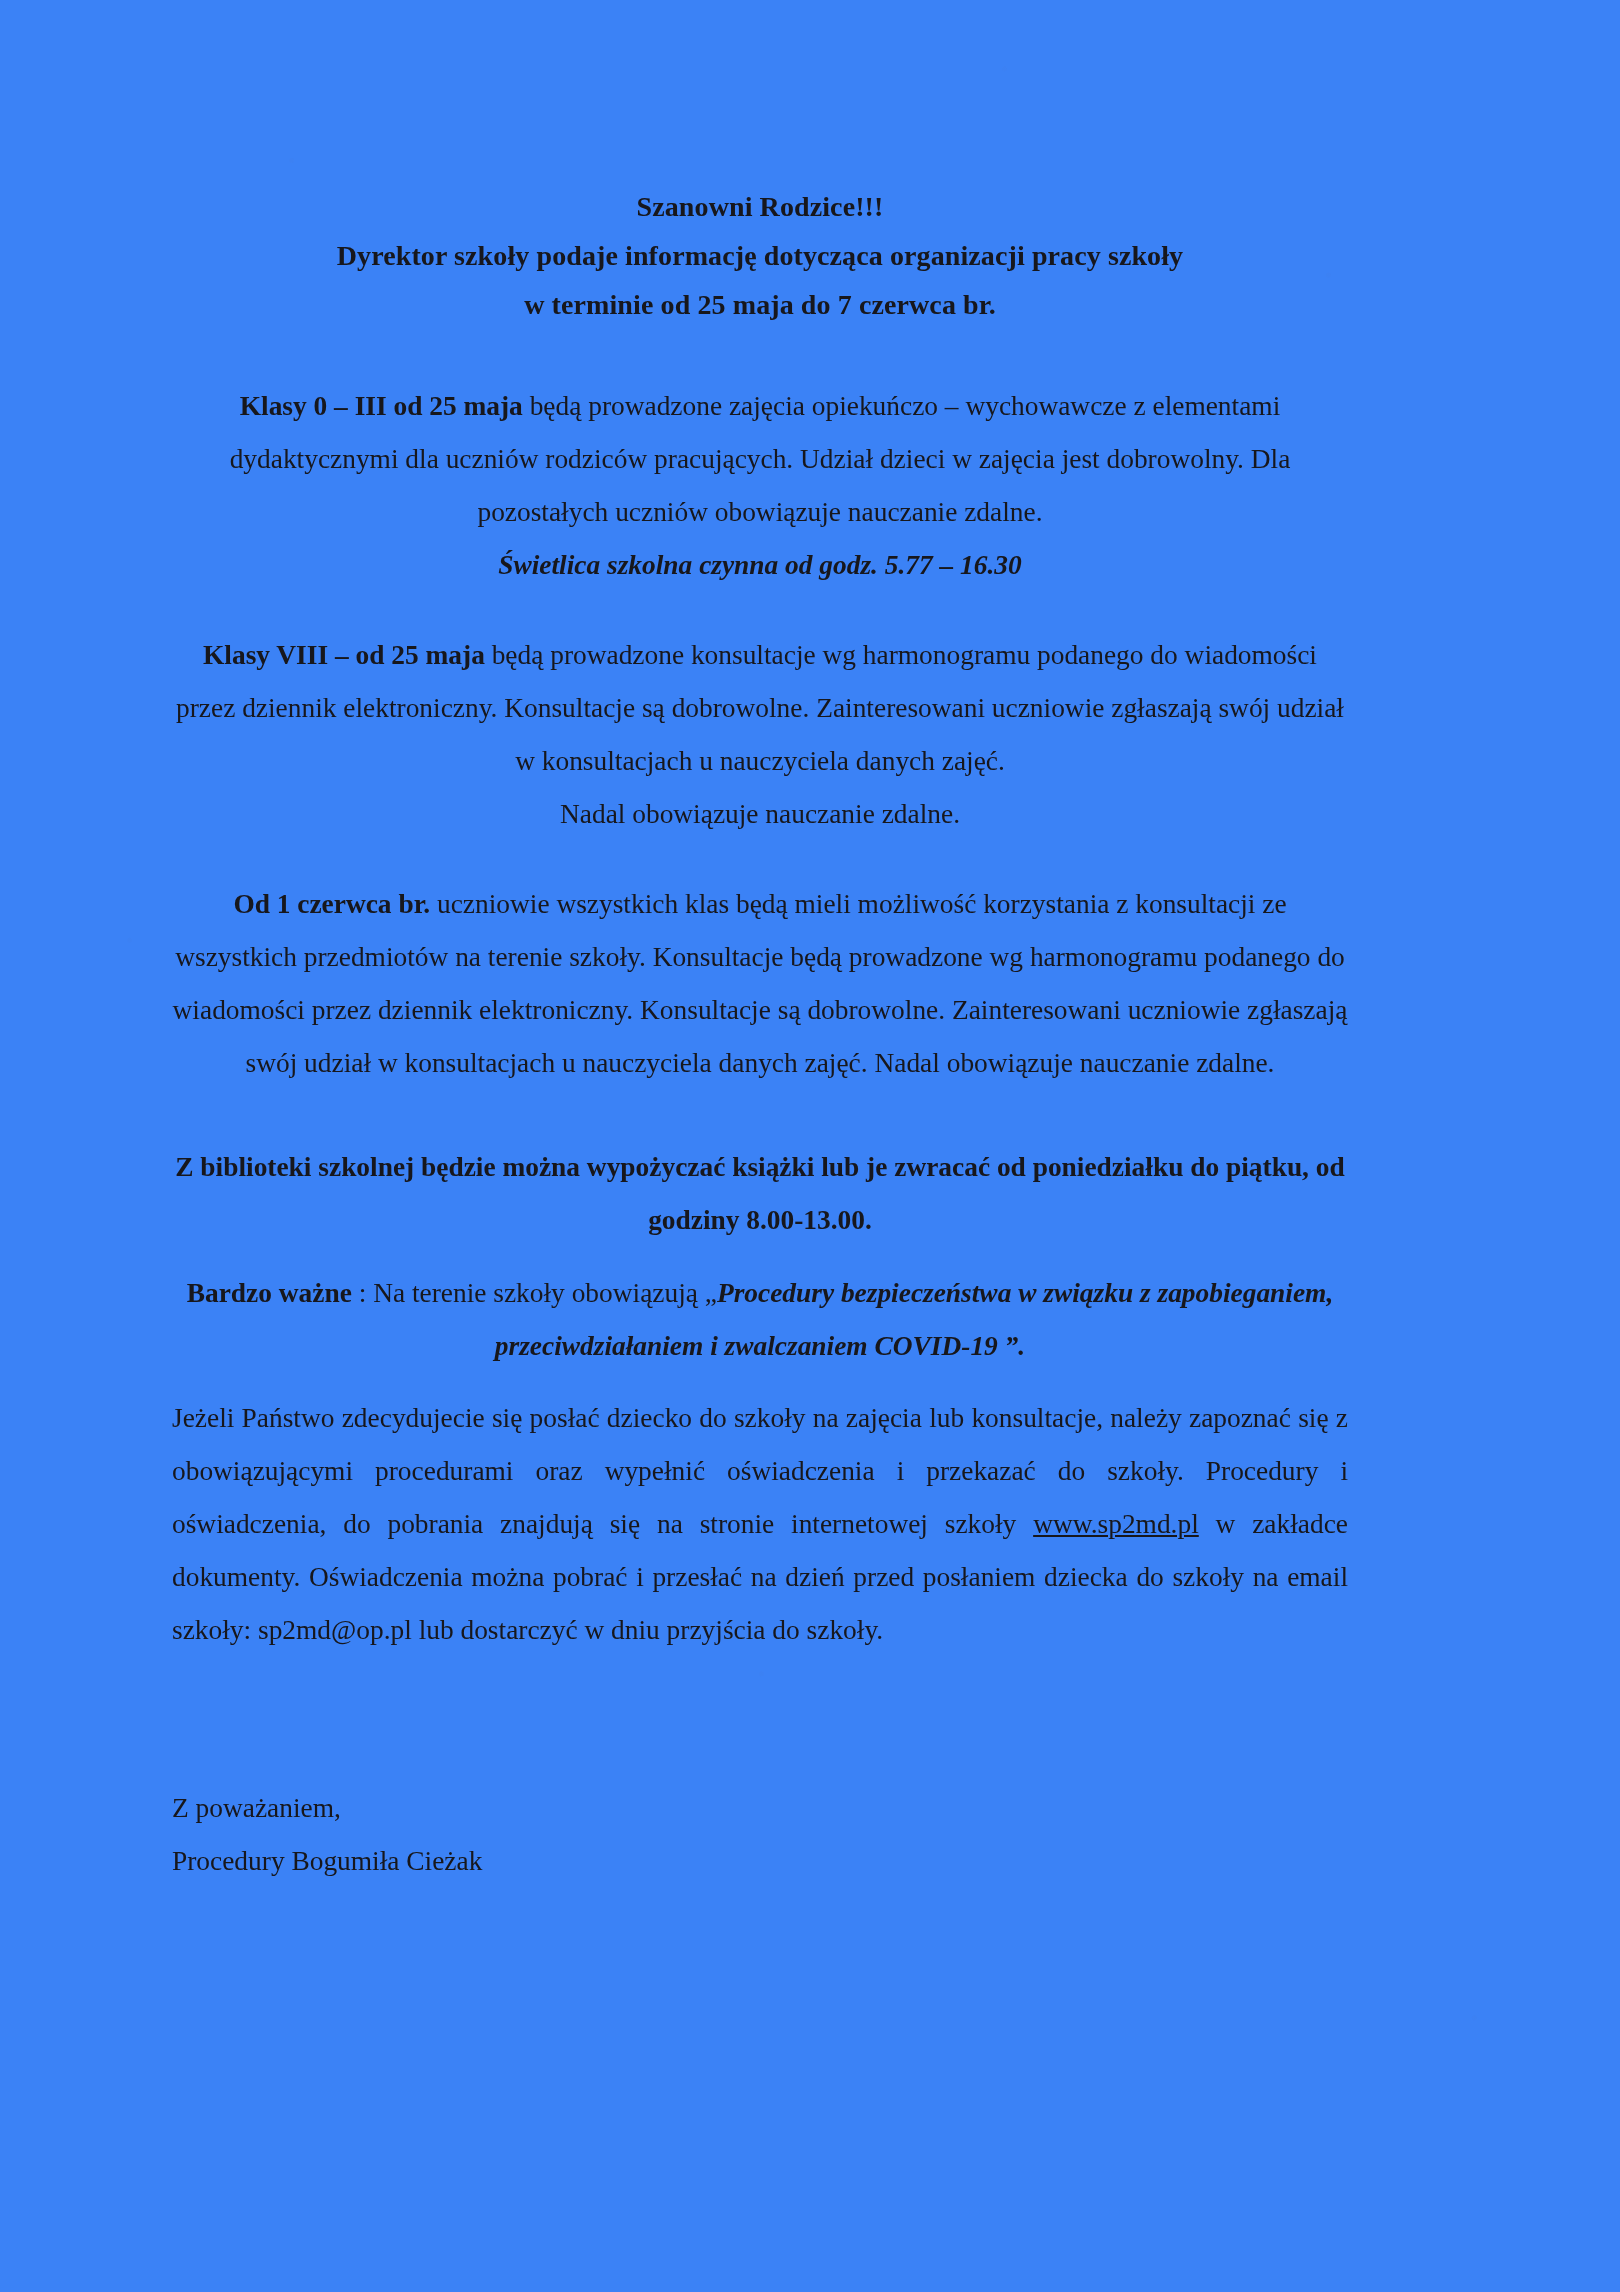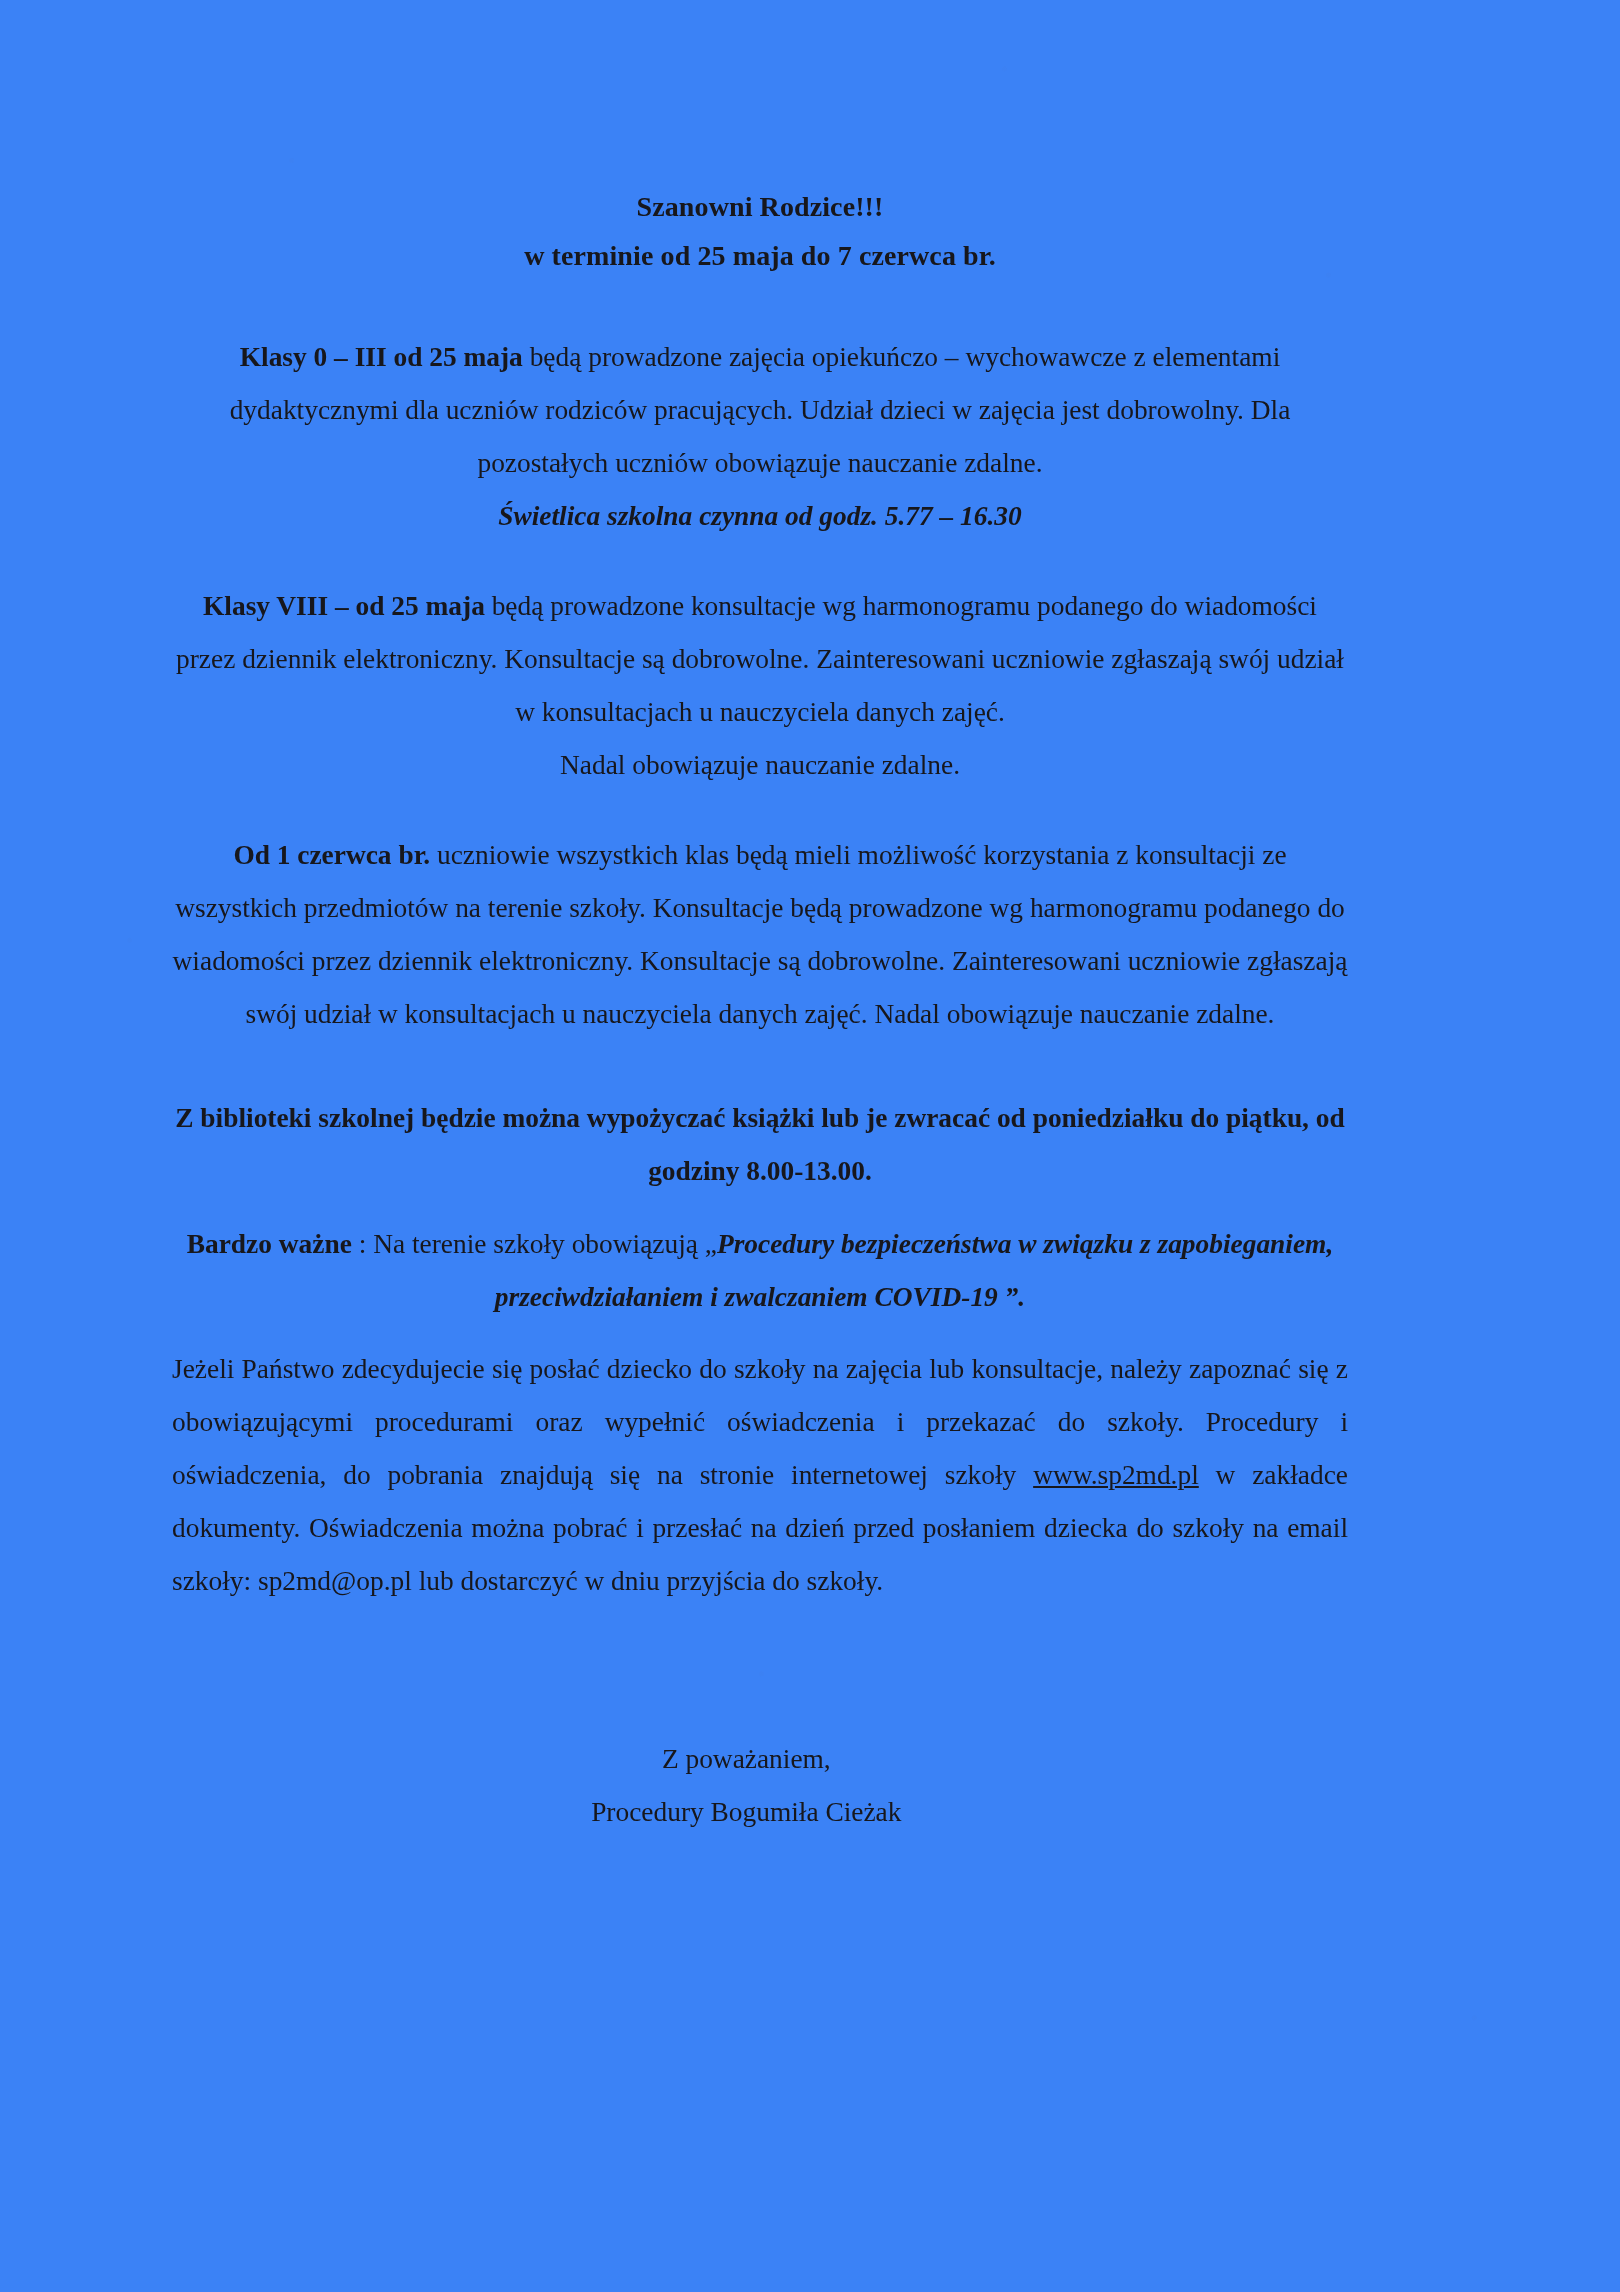--- a/index.html
+++ b/index.html
@@ -79,41 +79,42 @@
   }
 
   .gap-sm { height: 19.6px; }
   .gap-md { height: 37px; }
   .gap-lg { height: 51px; }
 
   .para-1 { margin-top: 49px; }
 
   .signature {
     margin-top: 125px;
-    text-align: center;
+    text-align: left;
     padding-right: 27.4px;
   }
   .signature .sig-line {
     font-size: 27.4px;
     line-height: 53px;
   }
   .signature .sig-line.name {
     padding-right: 0px;
   }
 </style>
 </head>
 <body>
 
 <div class="page">
   <div class="scan-noise"></div>
 
   <div class="content">
 
     <div class="heading-block">
       <div class="heading-line l1">Szanowni Rodzice!!!</div>
+      <div class="heading-line l2">Dyrektor szkoły podaje informację dotycząca organizacji pracy szkoły</div>
       <div class="heading-line l3">w terminie od 25 maja do 7 czerwca br.</div>
     </div>
 
     <div class="gap-lg"></div>
 
     <p class="body para-1">
       <span class="b">Klasy 0 – III  od 25 maja</span><span> będą prowadzone  zajęcia opiekuńczo – wychowawcze z elementami dydaktycznymi dla uczniów rodziców pracujących. Udział dzieci w zajęcia jest dobrowolny. Dla pozostałych uczniów obowiązuje nauczanie zdalne.</span>
     </p>
     <p class="body">
       <span class="bi">Świetlica szkolna czynna od godz. 5.77 – 16.30</span>

